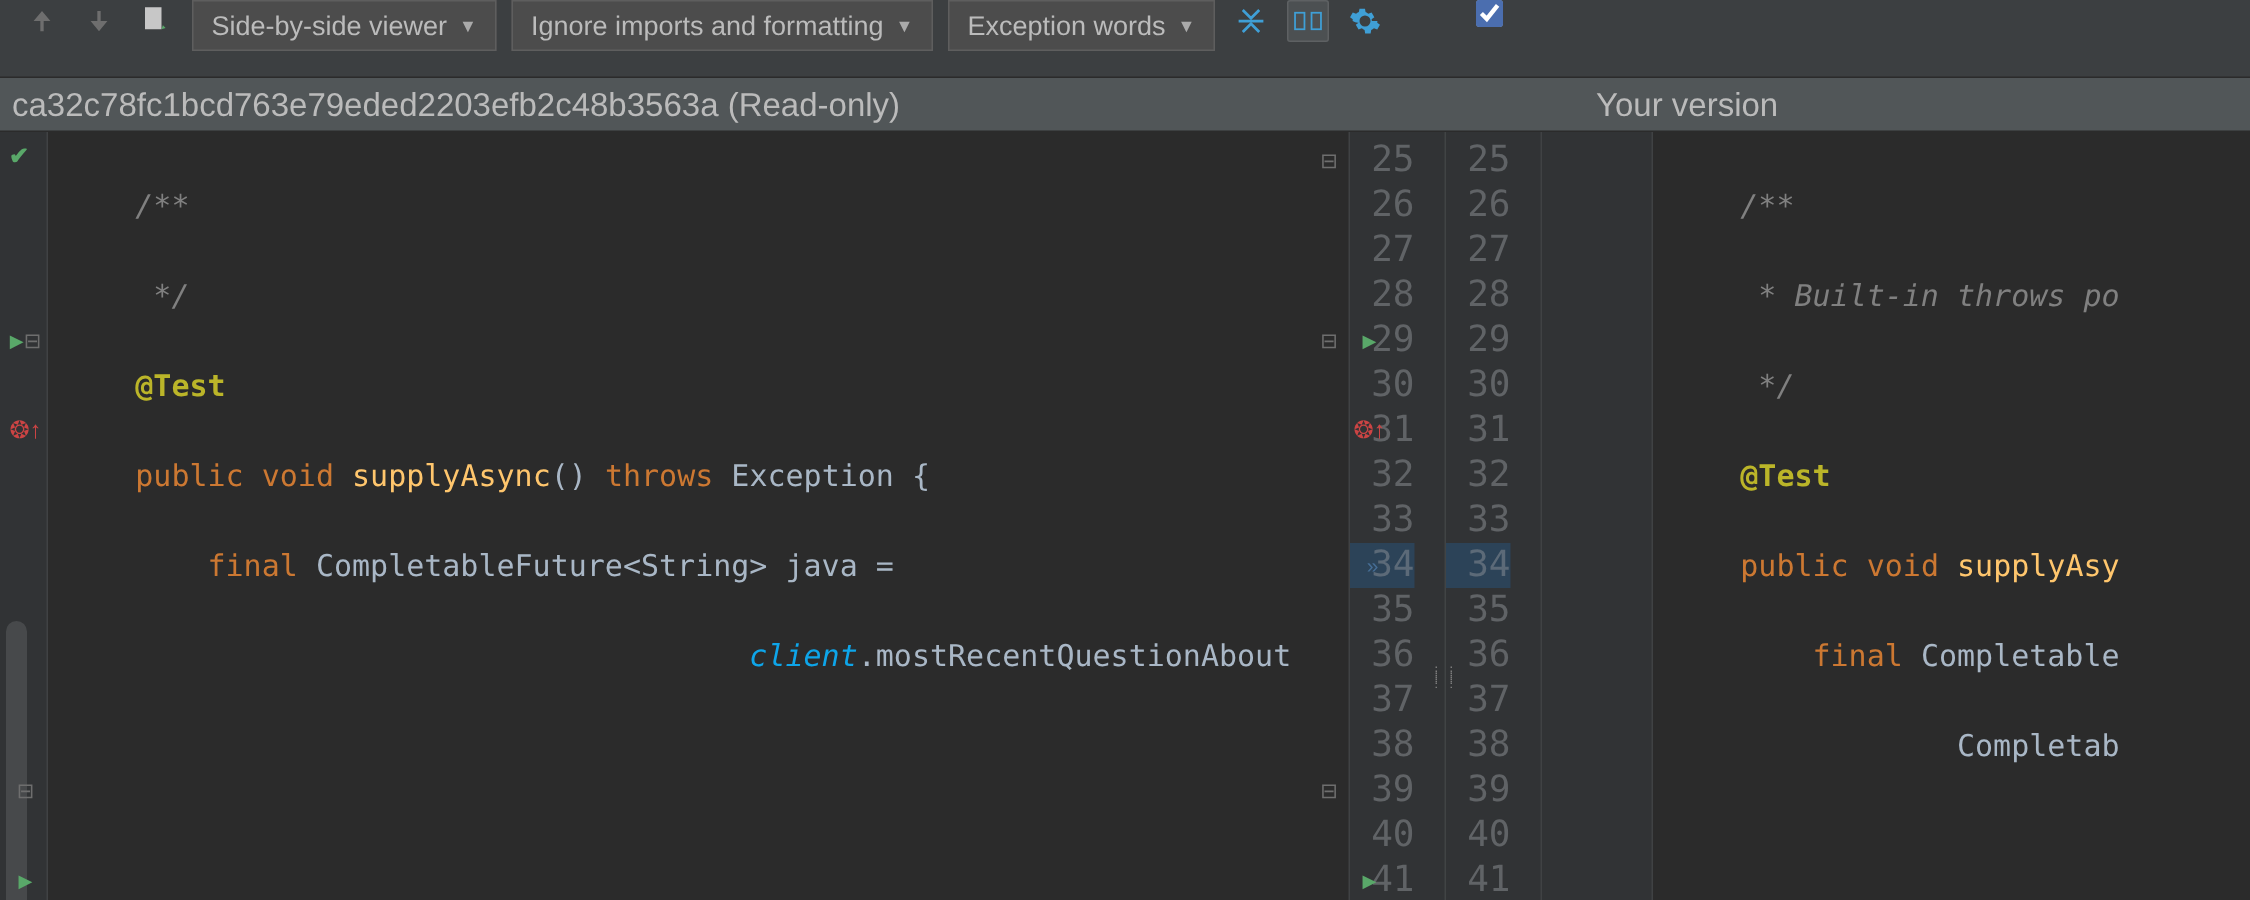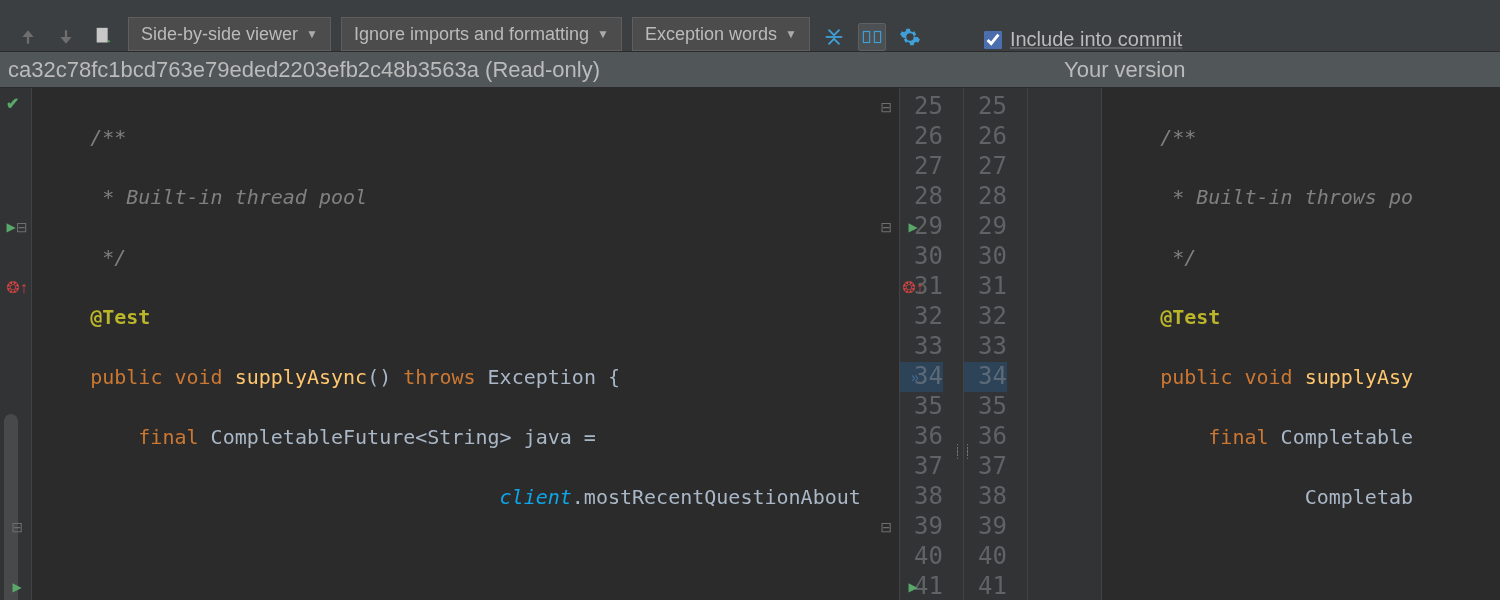--- a/index.html
+++ b/index.html
@@ -9,21 +9,21 @@
     color: #bbbbbb;
     width: 1500px;
     height: 600px;
     overflow: hidden;
     font-size: 14px;
   }
   .toolbar {
     height: 52px;
     background: #3c3f41;
     display: flex;
-    align-items: flex-end;
+    align-items: flex-start;
     gap: 10px;
     padding: 0 14px;
     border-bottom: 1px solid #2b2b2b;
   }
   .tb-icon {
     width: 28px; height: 28px;
     display: flex; align-items: center; justify-content: center;
     color: #6e6e6e;
   }
   .tb-icon.active { color: #afb1b3; }
@@ -208,21 +208,20 @@
       </svg>
   </div>
   <div class="tb-icon active">
     <svg width="22" height="22" viewBox="0 0 24 24" fill="#3f9fd6">
         <path d="M12 8a4 4 0 100 8 4 4 0 000-8zm9 4a7 7 0 01-.1 1.2l2 1.6-2 3.4-2.4-.9a7 7 0 01-2 1.2l-.4 2.5h-4l-.4-2.5a7 7 0 01-2-1.2l-2.4.9-2-3.4 2-1.6A7 7 0 013 12a7 7 0 01.1-1.2l-2-1.6 2-3.4 2.4.9a7 7 0 012-1.2L8 3h4l.4 2.5a7 7 0 012 1.2l2.4-.9 2 3.4-2 1.6c.1.4.2.8.2 1.2z"></path>
       </svg>
   </div>
   <div style="width:40px"></div>
   <label class="checkbox-row">
     <input type="checkbox" checked="" style="">
-    <span>Include into commit</span>
   </label>
 </div>
 
 <div class="version-bar">
   <div class="version-left">ca32c78fc1bcd763e79eded2203efb2c48b3563a (Read-only)</div>
   <div class="version-right">Your version</div>
 </div>
 
 <div class="diff-body">
 
@@ -246,21 +245,20 @@
         <div class="mark"></div>
         <div class="mark"></div>
         <div class="mark"></div>
       <div class="mark"></div>
       <div class="mark mark-expand">⊟</div>
       <div class="mark"></div>
         <div class="mark"></div>
     </div>
     <div class="code">
 <div class="code-line">    <span class="tok-comment">/**</span></div>
-<div class="code-line">    <span class="tok-comment"> * Built-in thread pool</span></div>
 <div class="code-line">    <span class="tok-comment"> */</span></div>
 <div class="code-line">    <span class="tok-anno">@Test</span></div>
 <div class="code-line">    <span class="tok-kw">public</span> <span class="tok-kw">void</span> <span class="tok-method">supplyAsync</span><span>()</span> <span class="tok-kw">throws</span><span> Exception {</span></div>
 <div class="code-line">        <span class="tok-kw">final</span><span> CompletableFuture&lt;String&gt; java =</span></div>
 <div class="code-line">                                      <span class="tok-field">client</span><span>.mostRecentQuestionAbout</span></div>
 
 
 
 
 

